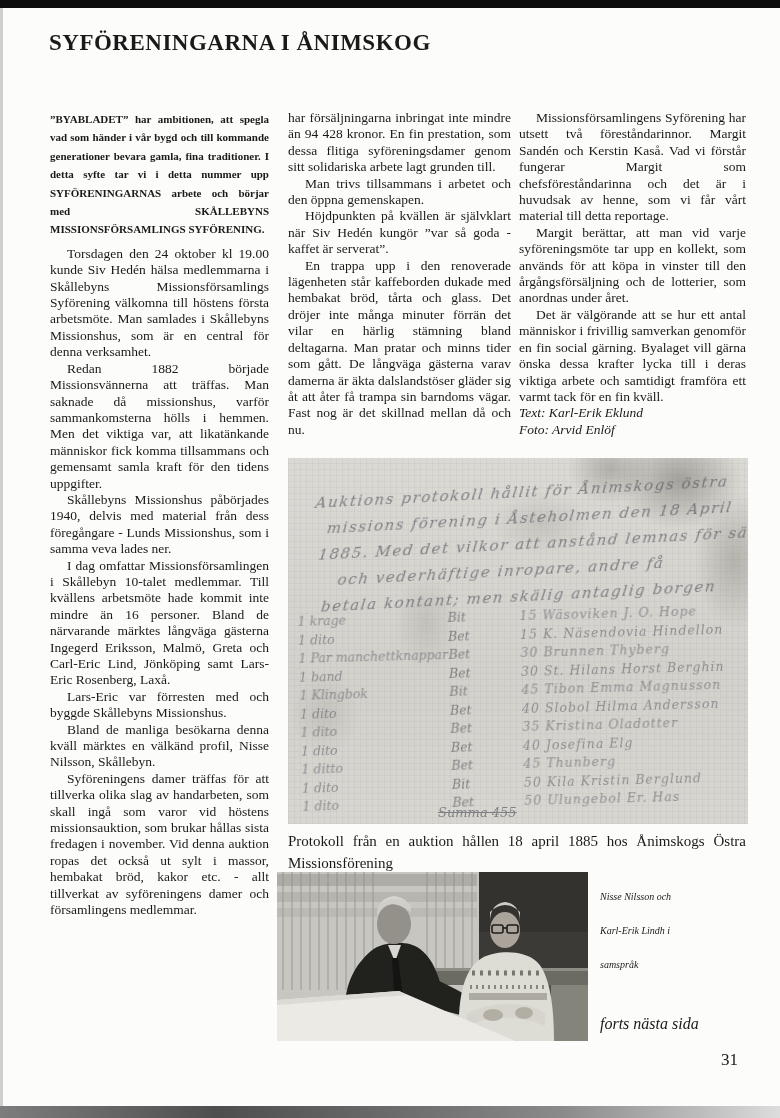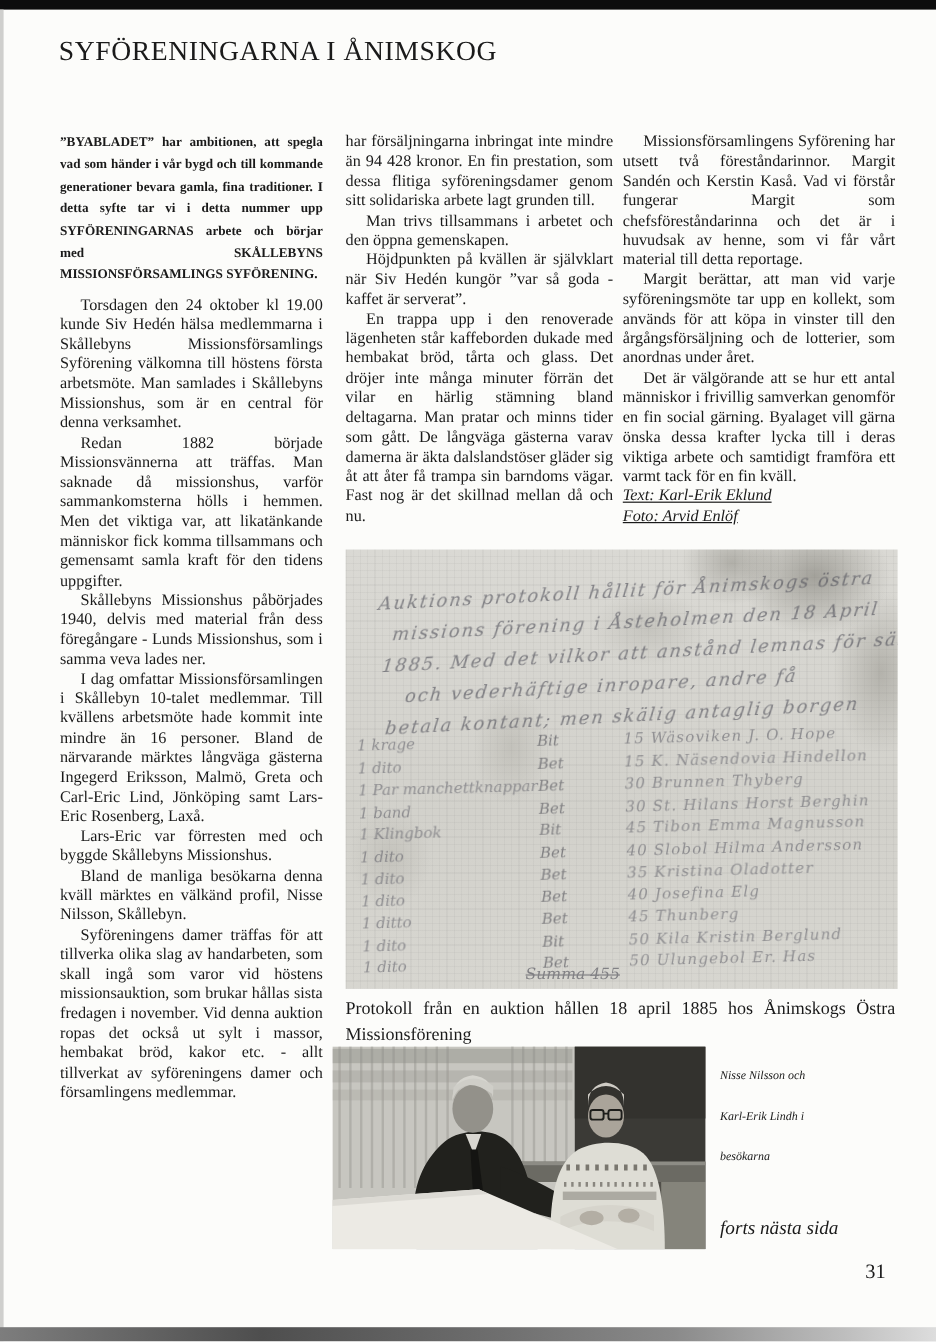--- a/index.html
+++ b/index.html
@@ -9,33 +9,33 @@
     font-family:"Liberation Serif", serif; color:#1a1a1a;
   }
   .topbar { position:absolute; left:0; top:0; width:780px; height:8px; background:#0d0d0d; }
   .leftedge { position:absolute; left:0; top:8px; width:3px; height:1110px; background:#cfcfcd; }
   .bottombar {
     position:absolute; left:0; top:1106px; width:780px; height:12px;
     background:linear-gradient(90deg,#7d7d7d,#4e4e4e 28%,#6d6d6d 52%,#8a8a8a 72%,#bdbdbd 90%,#dddddd);
   }
   .title {
     position:absolute; left:49px; top:30px; margin:0;
-    font-size:23px; font-weight:normal; letter-spacing:.5px; white-space:nowrap;
+    font-size:23px; font-weight:bold; letter-spacing:.5px; white-space:nowrap;
   }
   .col {
     position:absolute; top:110px;
     font-size:13.5px; line-height:16.4px; text-align:justify;
   }
   .col p { margin:0; }
   .col1 { left:50px;  width:219px; }
   .col2 { left:288px; width:223px; }
   .col3 { left:519px; width:227px; }
   .ind { text-indent:17px; }
   .intro { font-weight:bold; font-size:11px; line-height:18.4px; margin-bottom:7px !important; }
-  .credit { font-style:italic;text-decoration:underline; }
+  .credit { font-style:italic; }
 
   
   .protocol {
     position:absolute; left:288px; top:458px; width:460px; height:366px; overflow:hidden;
     background:
       radial-gradient(90px 70px at 85% 6%,  rgba(118,116,108,.55), rgba(118,116,108,0) 70%),
       radial-gradient(60px 50px at 70% 3%,  rgba(128,126,118,.45), rgba(128,126,118,0) 70%),
       radial-gradient(55px 95px at 97% 28%, rgba(138,136,128,.45), rgba(138,136,128,0) 72%),
       radial-gradient(45px 70px at 30% 45%, rgba(158,156,148,.32), rgba(158,156,148,0) 70%),
       radial-gradient(70px 45px at 55% 18%, rgba(150,148,140,.28), rgba(150,148,140,0) 70%),
@@ -242,20 +242,20 @@
     <ellipse cx="216" cy="143" rx="10" ry="6" fill="#b3aea4"></ellipse>
     <ellipse cx="247" cy="141" rx="9" ry="6" fill="#b3aea4"></ellipse>
 
     <polygon points="0,128 122,119 238,169 0,169" fill="#eceae4"></polygon>
     <polygon points="0,128 122,119 130,123 0,133" fill="#dcdad4"></polygon>
   </svg>
 
   <div class="photo-caption">
     <div>Nisse Nilsson och</div>
     <div>Karl-Erik Lindh i</div>
-    <div>besökarna</div>
+    <div>samspråk</div>
   </div>
 
   <div class="forts">forts nästa sida</div>
   <div class="pagenum">31</div>
 
   <div class="bottombar"></div>
 </div>
 
 </body></html>

